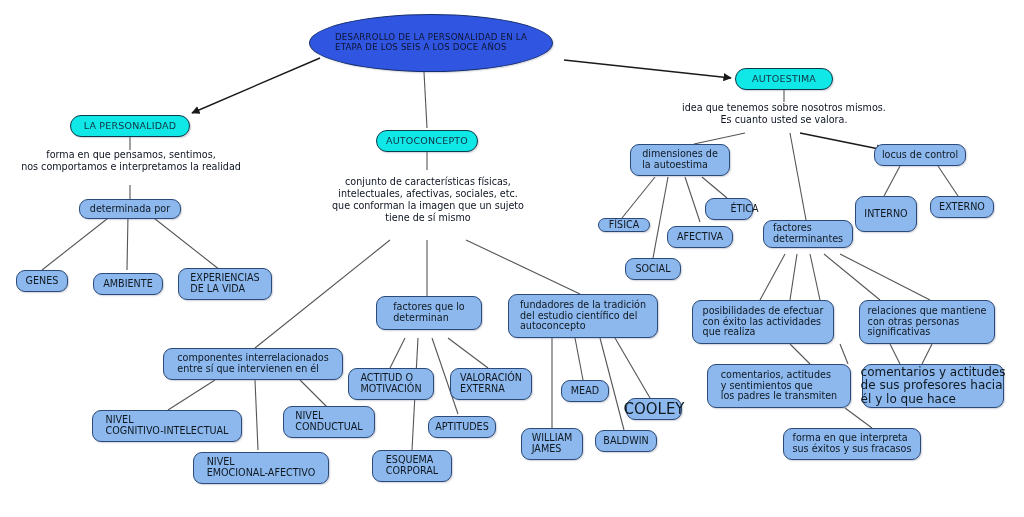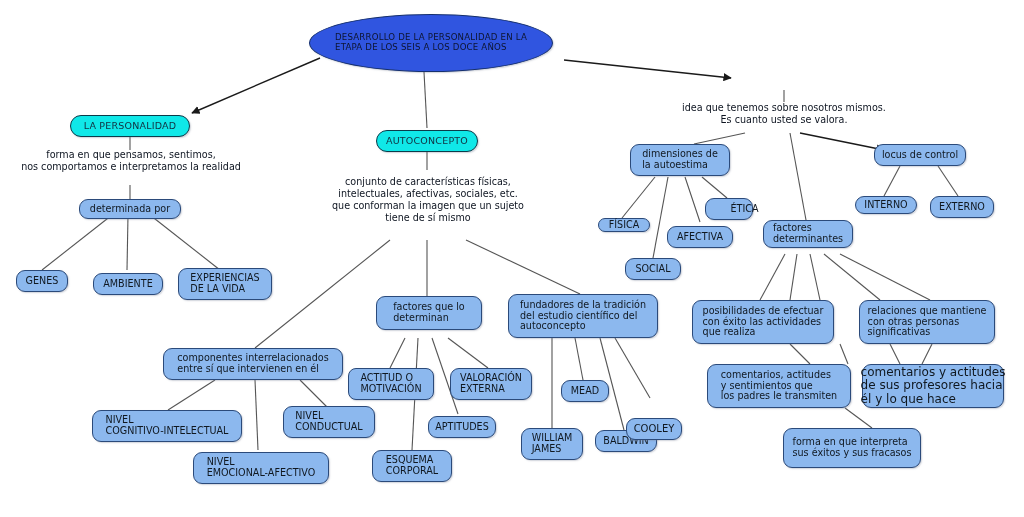--- a/index.html
+++ b/index.html
@@ -157,38 +157,39 @@
   <div class="node" style="left:92px; top:410px; width:150px; height:32px; font-size:9.6px;">NIVEL
 COGNITIVO-INTELECTUAL</div>
   <div class="node" style="left:193px; top:452px; width:136px; height:32px; font-size:9.6px;">NIVEL
 EMOCIONAL-AFECTIVO</div>
   <div class="node" style="left:283px; top:406px; width:92px; height:32px; font-size:9.6px;">NIVEL
 CONDUCTUAL</div>
 
   <div class="node" style="left:376px; top:296px; width:106px; height:34px; font-size:9.6px;">factores que lo
 determinan</div>
 
-  <div class="node" style="left:348px; top:368px; width:86px; height:32px; font-size:9.6px;border-radius:8px;">ACTITUD O
+  <div class="node" style="left:348px; top:368px; width:86px; height:32px; font-size:9.6px;">ACTITUD O
 MOTIVACIÓN</div>
   <div class="node" style="left:372px; top:450px; width:80px; height:32px; font-size:9.6px;">ESQUEMA
 CORPORAL</div>
   <div class="node" style="left:428px; top:416px; width:68px; height:22px; font-size:9.6px;">APTITUDES</div>
   <div class="node" style="left:450px; top:368px; width:82px; height:32px; font-size:9.6px;">VALORACIÓN
 EXTERNA</div>
 
   <div class="node" style="left:508px; top:294px; width:150px; height:44px; font-size:9.6px;">fundadores de la tradición
 del estudio científico del
 autoconcepto</div>
 
   <div class="node" style="left:561px; top:380px; width:48px; height:22px; font-size:9.6px;">MEAD</div>
   <div class="node" style="left:521px; top:428px; width:62px; height:32px; font-size:9.6px;">WILLIAM
 JAMES</div>
   <div class="node" style="left:595px; top:430px; width:62px; height:22px; font-size:9.6px;">BALDWIN</div>
-  <div class="node" style="left:626px; top:398px; width:56px; height:22px; font-size:10px;margin-top:20px;">COOLEY</div>
-
+  <div class="node" style="left:626px; top:398px; width:56px; height:22px; font-size:15px;">COOLEY</div>
+
+  <div class="node key" style="left:735px; top:68px; width:98px; height:22px; font-size:9.5px;">AUTOESTIMA</div>
 
   <div class="caption" style="left:659px; top:102px; width:250px; font-size:9.6px;">idea que tenemos sobre nosotros mismos.
 Es cuanto usted se valora.</div>
 
   <div class="node" style="left:630px; top:144px; width:100px; height:32px; font-size:9.6px;">dimensiones de
 la autoestima</div>
 
   <div class="node" style="left:598px; top:218px; width:52px; height:14px; font-size:9.6px;">FÍSICA</div>
   <div class="node" style="left:625px; top:258px; width:56px; height:22px; font-size:9.6px;">SOCIAL</div>
   <div class="node" style="left:667px; top:226px; width:66px; height:22px; font-size:9.6px;">AFECTIVA</div>
@@ -202,21 +203,21 @@
 significativas</div>
   <div class="node" style="left:692px; top:300px; width:142px; height:44px; font-size:9.6px;">posibilidades de efectuar
 con éxito las actividades
 que realiza</div>
   <div class="node" style="left:707px; top:364px; width:144px; height:44px; font-size:9.6px;">comentarios, actitudes
 y sentimientos que
 los padres le transmiten</div>
   <div class="node" style="left:862px; top:364px; width:142px; height:44px; font-size:12px;">comentarios y actitudes
 de sus profesores hacia
 él y lo que hace</div>
-  <div class="node" style="left:783px; top:428px; width:138px; height:40px; font-size:9.6px;">forma en que interpreta
+  <div class="node" style="left:783px; top:428px; width:138px; height:32px; font-size:9.6px;">forma en que interpreta
 sus éxitos y sus fracasos</div>
 
   <div class="node" style="left:874px; top:144px; width:92px; height:22px; font-size:9.6px;">locus de control</div>
 
-  <div class="node" style="left:855px; top:196px; width:62px; height:18px; font-size:9.6px;">INTERNO</div>
+  <div class="node" style="left:855px; top:196px; width:62px; height:36px; font-size:9.6px;">INTERNO</div>
   <div class="node" style="left:930px; top:196px; width:64px; height:22px; font-size:9.6px;">EXTERNO</div>
 
 </div>
 
 </body></html>

